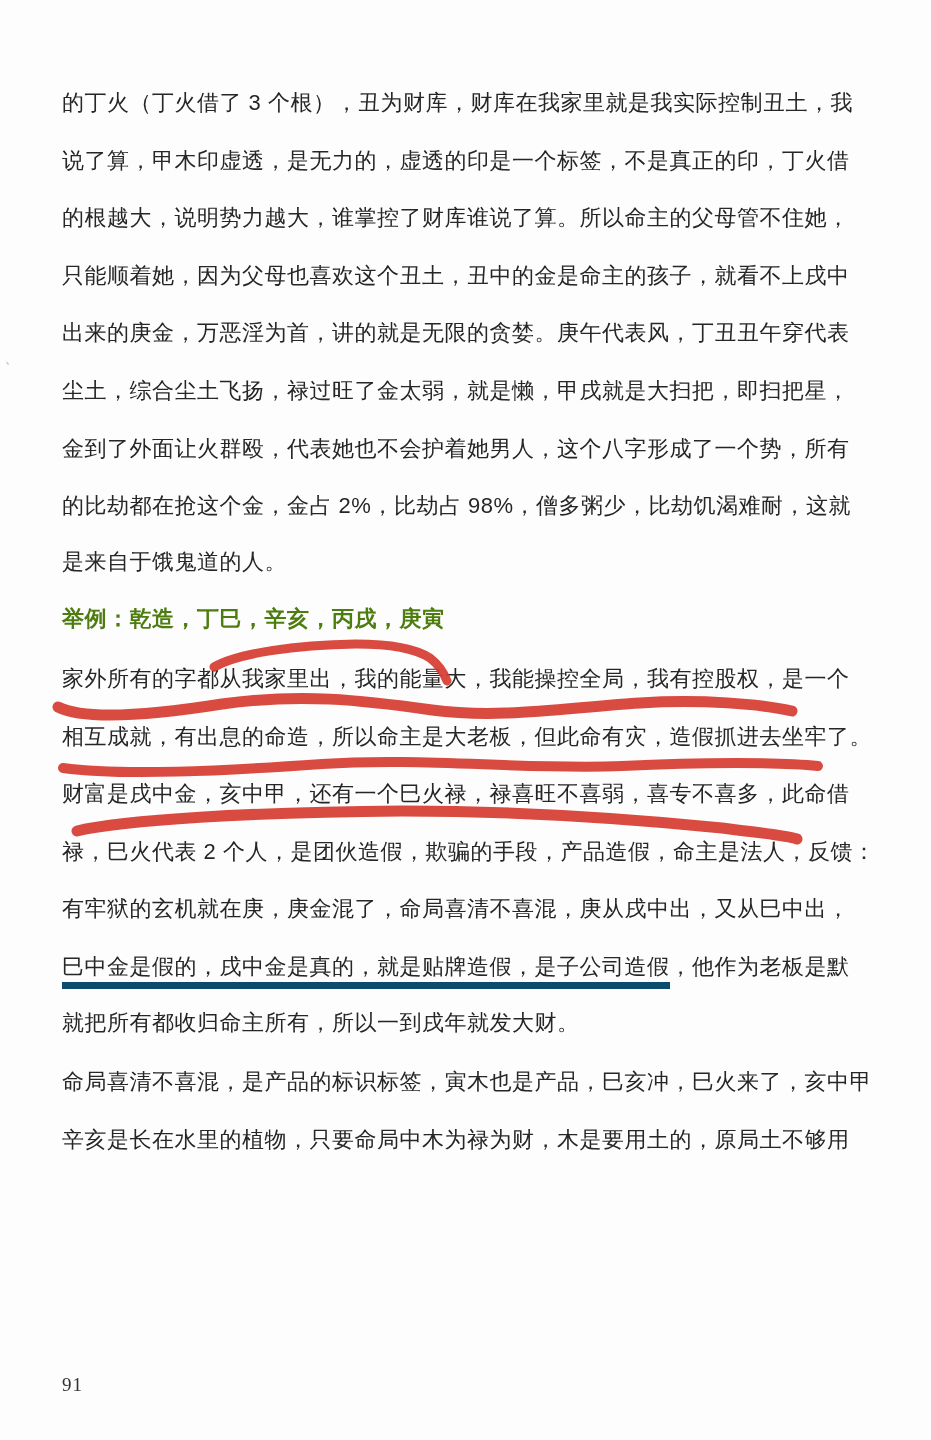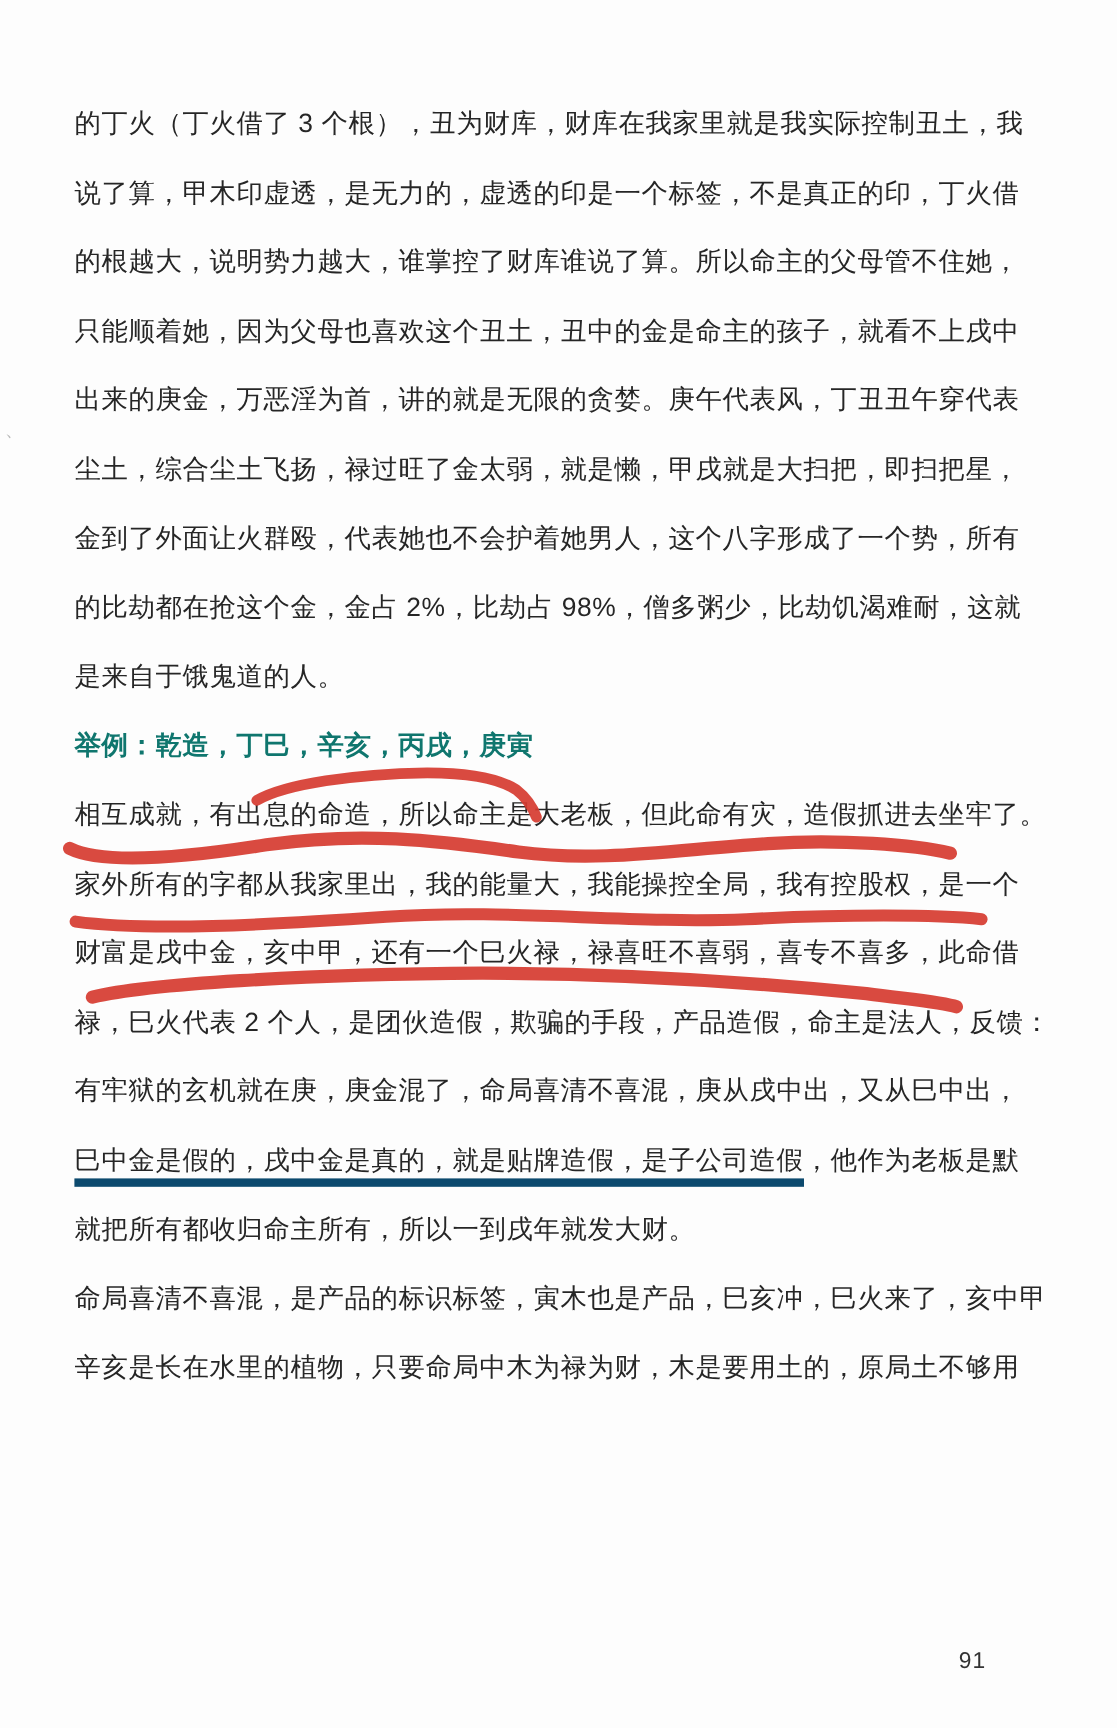--- a/index.html
+++ b/index.html
@@ -32,38 +32,40 @@
     line-height: 57.6px;
     font-size: 22px;
     letter-spacing: 0.5px;
     text-align: justify;
     text-align-last: justify;
     white-space: nowrap;
   }
   .line.left {
     text-align: center;
     text-align-last: left;
+    font-family: Liberation Mono, monospace;
   }
   .line.bold {
     font-weight: 700;
-    color: #0f766e;
+    color: #4d7c0f;
   }
   .black-underline {
     border-bottom: 7px solid #0c4a6e;
     padding-bottom: 3px;
   }
   .page-number {
     position: absolute;
     left: 62px;
     width: 760px;
     top: 1374px;
-    text-align: right;
+    text-align: left;
     font-size: 19px;
     color: #333333;
     letter-spacing: 1px;
+    font-family: Liberation Serif, serif;
   }
   .stray-mark {
     position: absolute;
     left: 4px;
     top: 348px;
     font-size: 16px;
     color: #b9b9b9;
   }
   svg.annotations {
     position: absolute;
@@ -82,22 +84,22 @@
       <div class="line"><span>的丁火（丁火借了 3 个根），丑为财库，财库在我家里就是我实际控制丑土，我</span></div>
       <div class="line"><span>说了算，甲木印虚透，是无力的，虚透的印是一个标签，不是真正的印，丁火借</span></div>
       <div class="line"><span>的根越大，说明势力越大，谁掌控了财库谁说了算。所以命主的父母管不住她，</span></div>
       <div class="line"><span>只能顺着她，因为父母也喜欢这个丑土，丑中的金是命主的孩子，就看不上戌中</span></div>
       <div class="line"><span>出来的庚金，万恶淫为首，讲的就是无限的贪婪。庚午代表风，丁丑丑午穿代表</span></div>
       <div class="line"><span>尘土，综合尘土飞扬，禄过旺了金太弱，就是懒，甲戌就是大扫把，即扫把星，</span></div>
       <div class="line"><span>金到了外面让火群殴，代表她也不会护着她男人，这个八字形成了一个势，所有</span></div>
       <div class="line"><span>的比劫都在抢这个金，金占 2%，比劫占 98%，僧多粥少，比劫饥渴难耐，这就</span></div>
       <div class="line left"><span>是来自于饿鬼道的人。</span></div>
       <div class="line left bold"><span>举例：乾造，丁巳，辛亥，丙戌，庚寅</span></div>
+      <div class="line"><span>家外所有的字都从我家里出，我的能量大，我能操控全局，我有控股权，是一个</span></div>
       <div class="line"><span>相互成就，有出息的命造，所以命主是大老板，但此命有灾，造假抓进去坐牢了。</span></div>
-      <div class="line"><span>家外所有的字都从我家里出，我的能量大，我能操控全局，我有控股权，是一个</span></div>
       <div class="line"><span>财富是戌中金，亥中甲，还有一个巳火禄，禄喜旺不喜弱，喜专不喜多，此命借</span></div>
       <div class="line"><span>禄，巳火代表 2 个人，是团伙造假，欺骗的手段，产品造假，命主是法人，反馈：</span></div>
       <div class="line"><span>有牢狱的玄机就在庚，庚金混了，命局喜清不喜混，庚从戌中出，又从巳中出，</span></div>
       <div class="line"><span class="black-underline">巳中金是假的，戌中金是真的，就是贴牌造假，是子公司造假</span><span>，他作为老板是默</span></div>
       <div class="line left"><span>就把所有都收归命主所有，所以一到戌年就发大财。</span></div>
       <div class="line"><span>命局喜清不喜混，是产品的标识标签，寅木也是产品，巳亥冲，巳火来了，亥中甲</span></div>
       <div class="line"><span>辛亥是长在水里的植物，只要命局中木为禄为财，木是要用土的，原局土不够用</span></div>
     </div>
 
   <span class="stray-mark">、</span>

